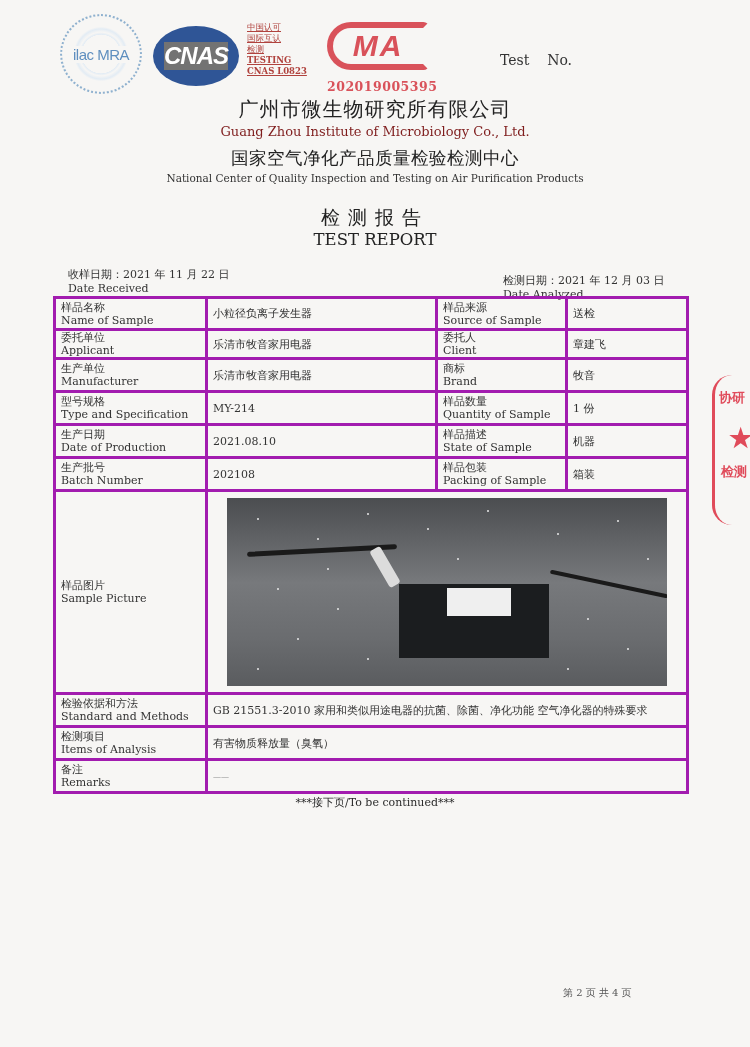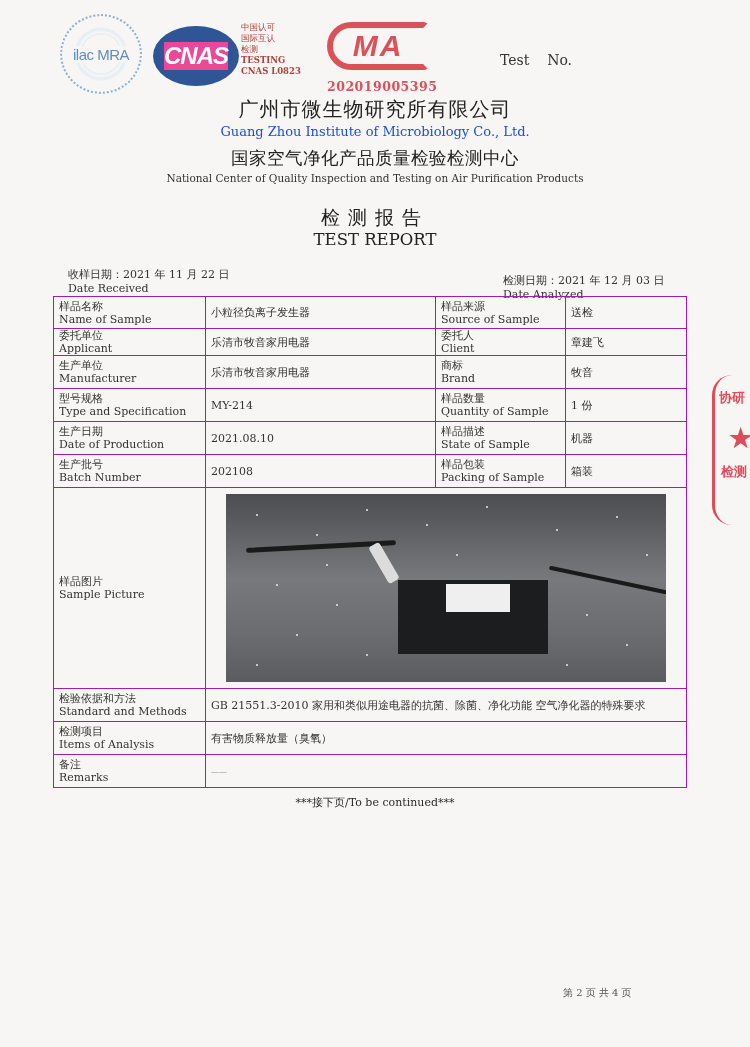--- a/index.html
+++ b/index.html
@@ -9,40 +9,40 @@
   }
   .abs { position: absolute; }
   
   .ilac { left: 60px; top: 14px; width: 82px; height: 80px; border-radius: 50%;
     border: 2px dotted #8fb1cf; box-sizing: border-box; display: flex; align-items: center; justify-content: center;
     background: radial-gradient(circle, #f7f6f4 35%, #e3ecf4 36%, #f7f6f4 40%, #e3ecf4 46%, #f7f6f4 50%); }
   .ilac span { font-family: "Liberation Sans", sans-serif; color: #5f8fbf; font-size: 15px; letter-spacing: -0.5px; background: #f7f6f4; padding: 0 1px; }
   .cnas { left: 153px; top: 26px; width: 86px; height: 60px; border-radius: 50%; background: #2f5596;
     display: flex; align-items: center; justify-content: center; }
   .cnas span { font-family: "Liberation Sans", sans-serif; font-weight: bold; font-style: italic; color: #fff;
-    font-size: 24px; background: #ec4899; letter-spacing: -1px; }
-  .cnas-text { left: 241px; top: 22px; font-size: 8.5px; line-height: 11px; color: #b0423d; }
+    font-size: 24px; background: #737373; letter-spacing: -1px; }
+  .cnas-text { left: 247px; top: 22px; font-size: 8.5px; line-height: 11px; color: #b0423d; text-decoration: underline; }
   .cnas-text .en { color: #b0423d; font-weight: bold; font-size: 8.5px; }
   .cma { left: 327px; top: 22px; width: 102px; height: 48px; border: 6px solid #d9525a; border-right-color: transparent;
     border-radius: 26px 6px 6px 26px; box-sizing: border-box; display: flex; align-items: center; justify-content: center; }
   .cma span { font-family: "Liberation Sans", sans-serif; color: #d9525a; font-size: 30px; font-weight: bold; letter-spacing: 2px; font-style: italic; }
   .cma-num { left: 327px; top: 79px; color: #d9525a; font-weight: bold; font-size: 12.5px; letter-spacing: 0.5px; }
   .testno { left: 500px; top: 50px; font-size: 14px; line-height: 20px; color: #333; }
   
   .center { left: 0; width: 750px; text-align: center; }
   .t1 { top: 96px; font-size: 20px; letter-spacing: 1px; color: #222; }
-  .t2 { top: 124px; font-size: 13px; color: #1d4ed8; }
+  .t2 { top: 124px; font-size: 13px; color: #7f1d1d; }
   .t3 { top: 146px; font-size: 17.5px; color: #222; letter-spacing: 0.5px; }
   .t4 { top: 172px; font-size: 10.5px; color: #333; }
   .t5 { top: 205px; font-size: 19px; letter-spacing: 8px; color: #222; }
   .t6 { top: 230px; font-size: 16.5px; color: #222; }
   .dates { font-size: 11px; line-height: 14px; color: #333; }
   
   table.main { position: absolute; left: 53px; top: 296px; width: 633px; border-collapse: collapse; table-layout: fixed; }
-  table.main td { border: 1px solid #a21caf; padding: 0 5px; font-size: 11px; vertical-align: middle; color: #333; }
+  table.main td { border: 3px solid #a21caf; padding: 0 5px; font-size: 11px; vertical-align: middle; color: #333; }
   td.lbl { line-height: 13px; }
   td.val { font-size: 11.5px; }
   .photo { width: 440px; height: 188px; margin: 6px auto; position: relative; overflow: hidden;
     background: linear-gradient(180deg, #4b4d50 0%, #77797c 45%, #6a6c6f 75%, #5a5c5f 100%); }
   .speck { position: absolute; width: 2px; height: 2px; background: #e8e8e8; border-radius: 50%; }
   .device { position: absolute; left: 172px; top: 86px; width: 150px; height: 74px; background: #1b1d1f; }
   .device-label { position: absolute; left: 48px; top: 4px; width: 64px; height: 28px; background: #efefef; }
   .cable1 { position: absolute; left: 20px; top: 50px; width: 150px; height: 5px; background: #1a1a1a; transform: rotate(-3deg); border-radius: 3px; }
   .tube { position: absolute; left: 152px; top: 48px; width: 12px; height: 42px; background: #dcdcdc; transform: rotate(-30deg); border-radius: 3px; }
   .cable2 { position: absolute; left: 322px; top: 84px; width: 120px; height: 4px; background: #1a1a1a; transform: rotate(12deg); border-radius: 3px; }

